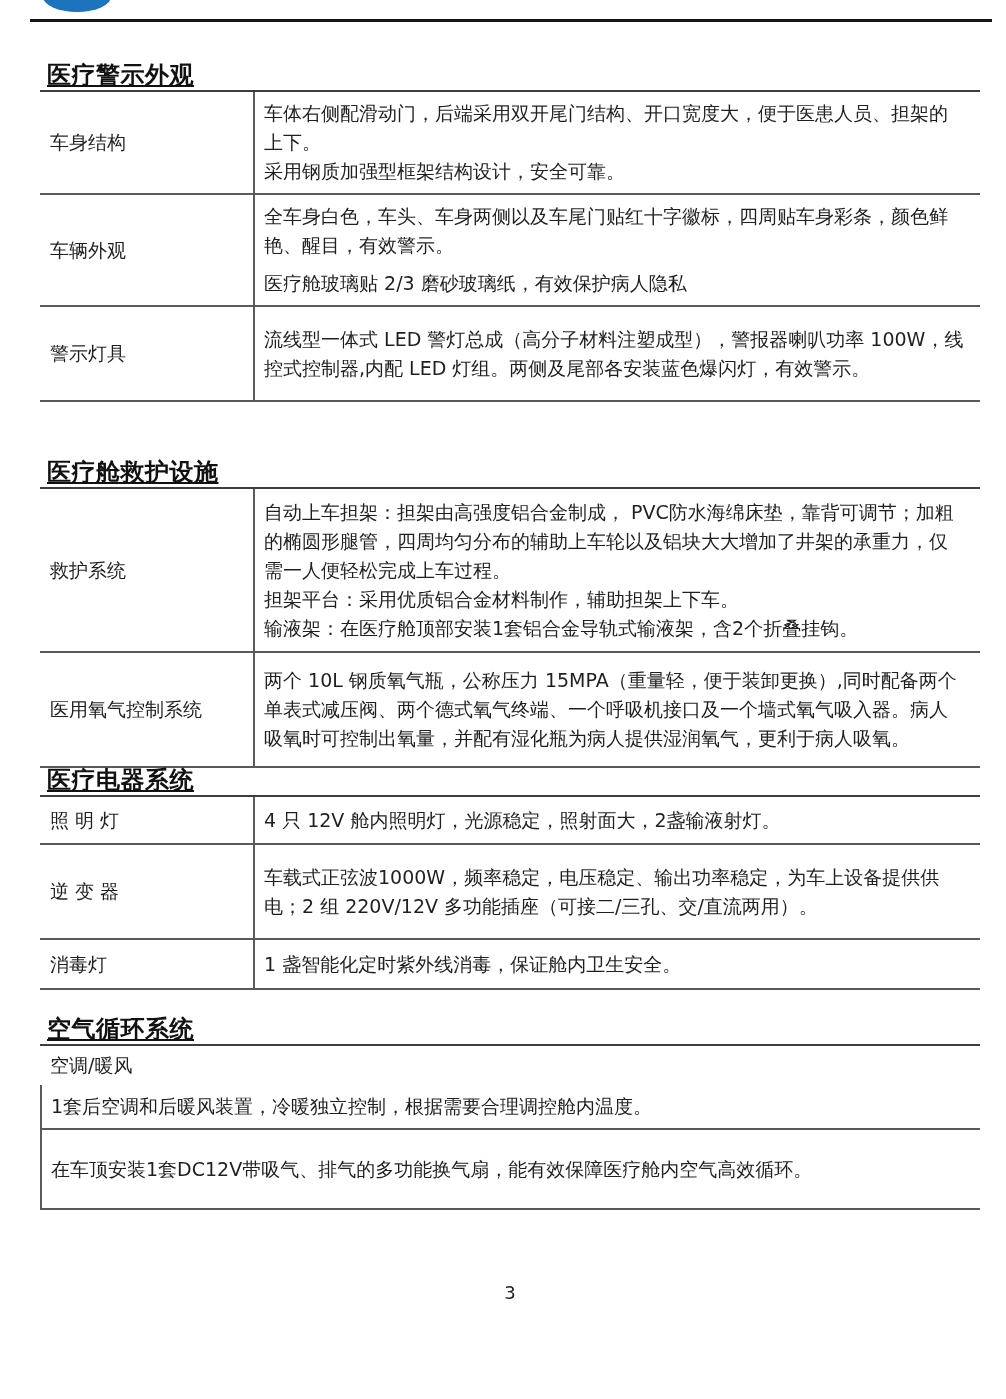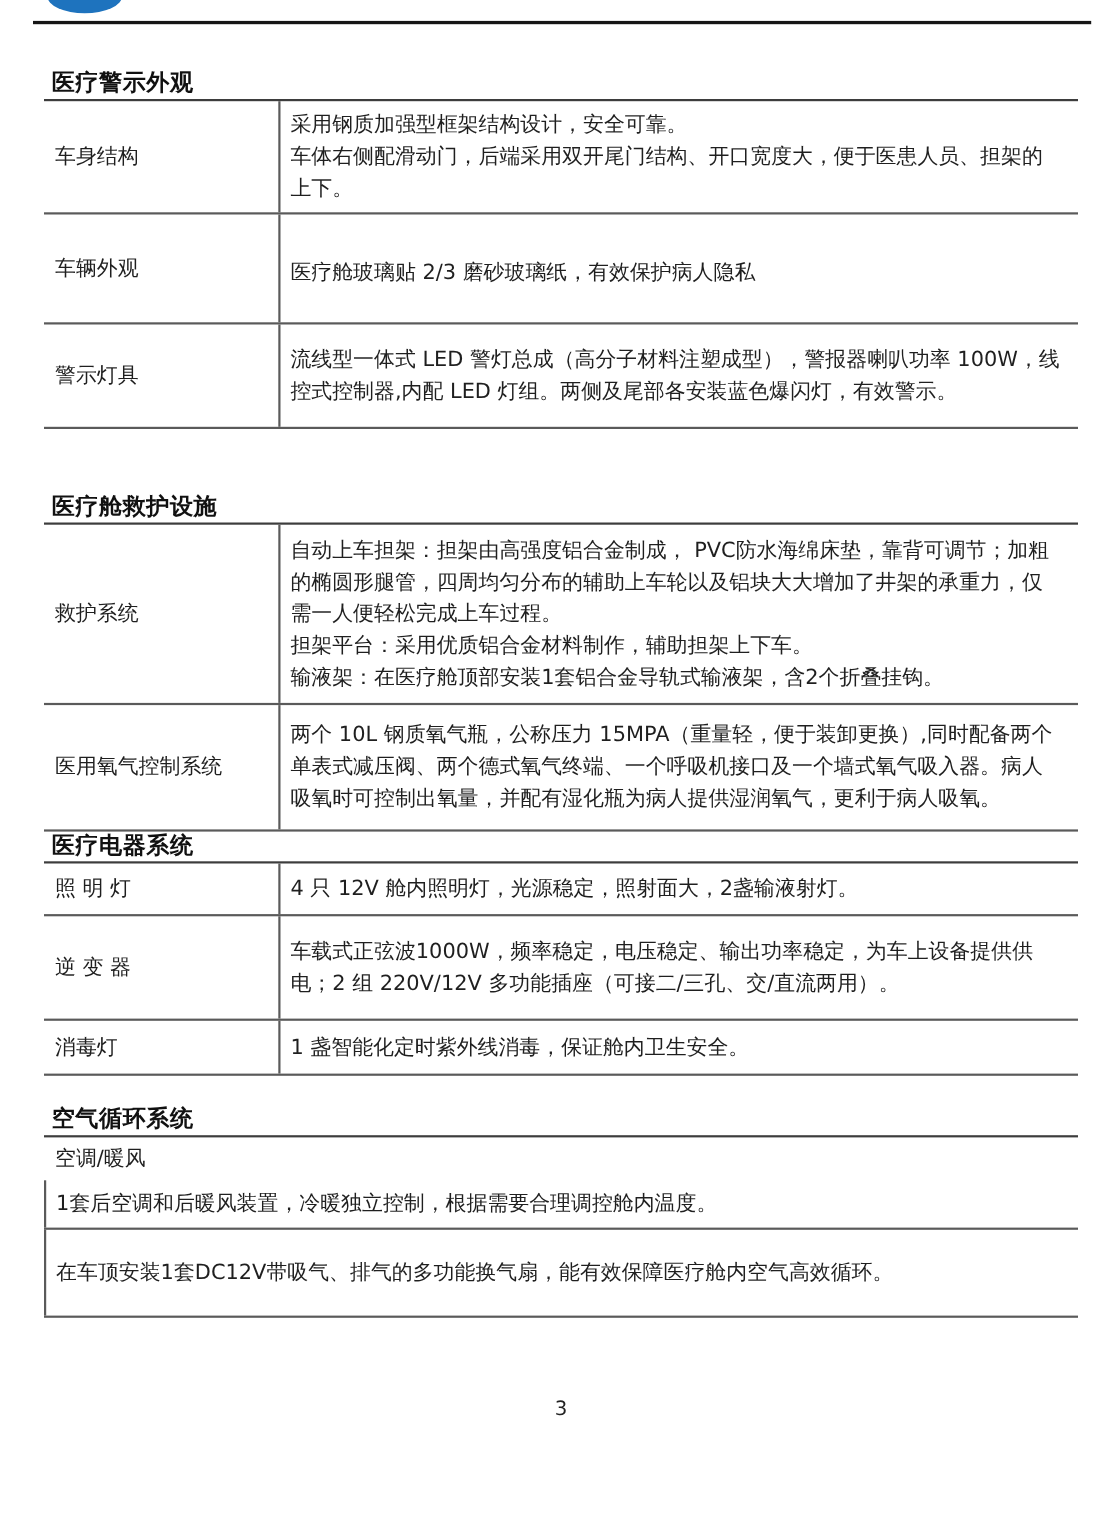--- a/index.html
+++ b/index.html
@@ -33,26 +33,27 @@
     height: 3px;
     background: #151515;
   }
   .content {
     position: absolute;
     left: 40px;
     top: 0;
     width: 940px;
   }
   .section-heading {
-    font-size: 21px;
+    font-size: 24px;
     font-weight: bold;
     color: #111111;
     line-height: 25px;
     margin: 0 0 2px 7px;
     letter-spacing: 0.5px;
+    text-decoration: underline;
   }
   .h1 { margin-top: 63px; }
   .h2 { margin-top: 58px; }
   .h3 { }
   .h4 { margin-top: 27px; }
   .spec-table {
     border-top: 2px solid #3d3d3d;
     width: 100%;
   }
   .spec-row {
@@ -109,27 +110,28 @@
   <div class="logo-arc"></div>
   <div class="header-rule"></div>
 
   <div class="content">
 
     <div class="section-heading h1">医疗警示外观</div>
     <div class="spec-table">
       <div class="spec-row rh100">
         <div class="cell-label">车身结构</div>
         <div class="cell-content">
+          <p>车体右侧配滑动门，后端采用双开尾门结构、开口宽度大，便于医患人员、担架的上下。</p>
           <p>采用钢质加强型框架结构设计，安全可靠。</p>
-          <p>车体右侧配滑动门，后端采用双开尾门结构、开口宽度大，便于医患人员、担架的上下。</p>
         </div>
       </div>
       <div class="spec-row rh100">
         <div class="cell-label">车辆外观</div>
         <div class="cell-content">
+          <p>全车身白色，车头、车身两侧以及车尾门贴红十字徽标，四周贴车身彩条，颜色鲜艳、醒目，有效警示。</p>
           <p class="spaced">医疗舱玻璃贴 2/3 磨砂玻璃纸，有效保护病人隐私</p>
         </div>
       </div>
       <div class="spec-row rh95">
         <div class="cell-label">警示灯具</div>
         <div class="cell-content">
           <p>流线型一体式 LED 警灯总成（高分子材料注塑成型），警报器喇叭功率 100W，线控式控制器,内配 LED 灯组。两侧及尾部各安装蓝色爆闪灯，有效警示。</p>
         </div>
       </div>
     </div>

